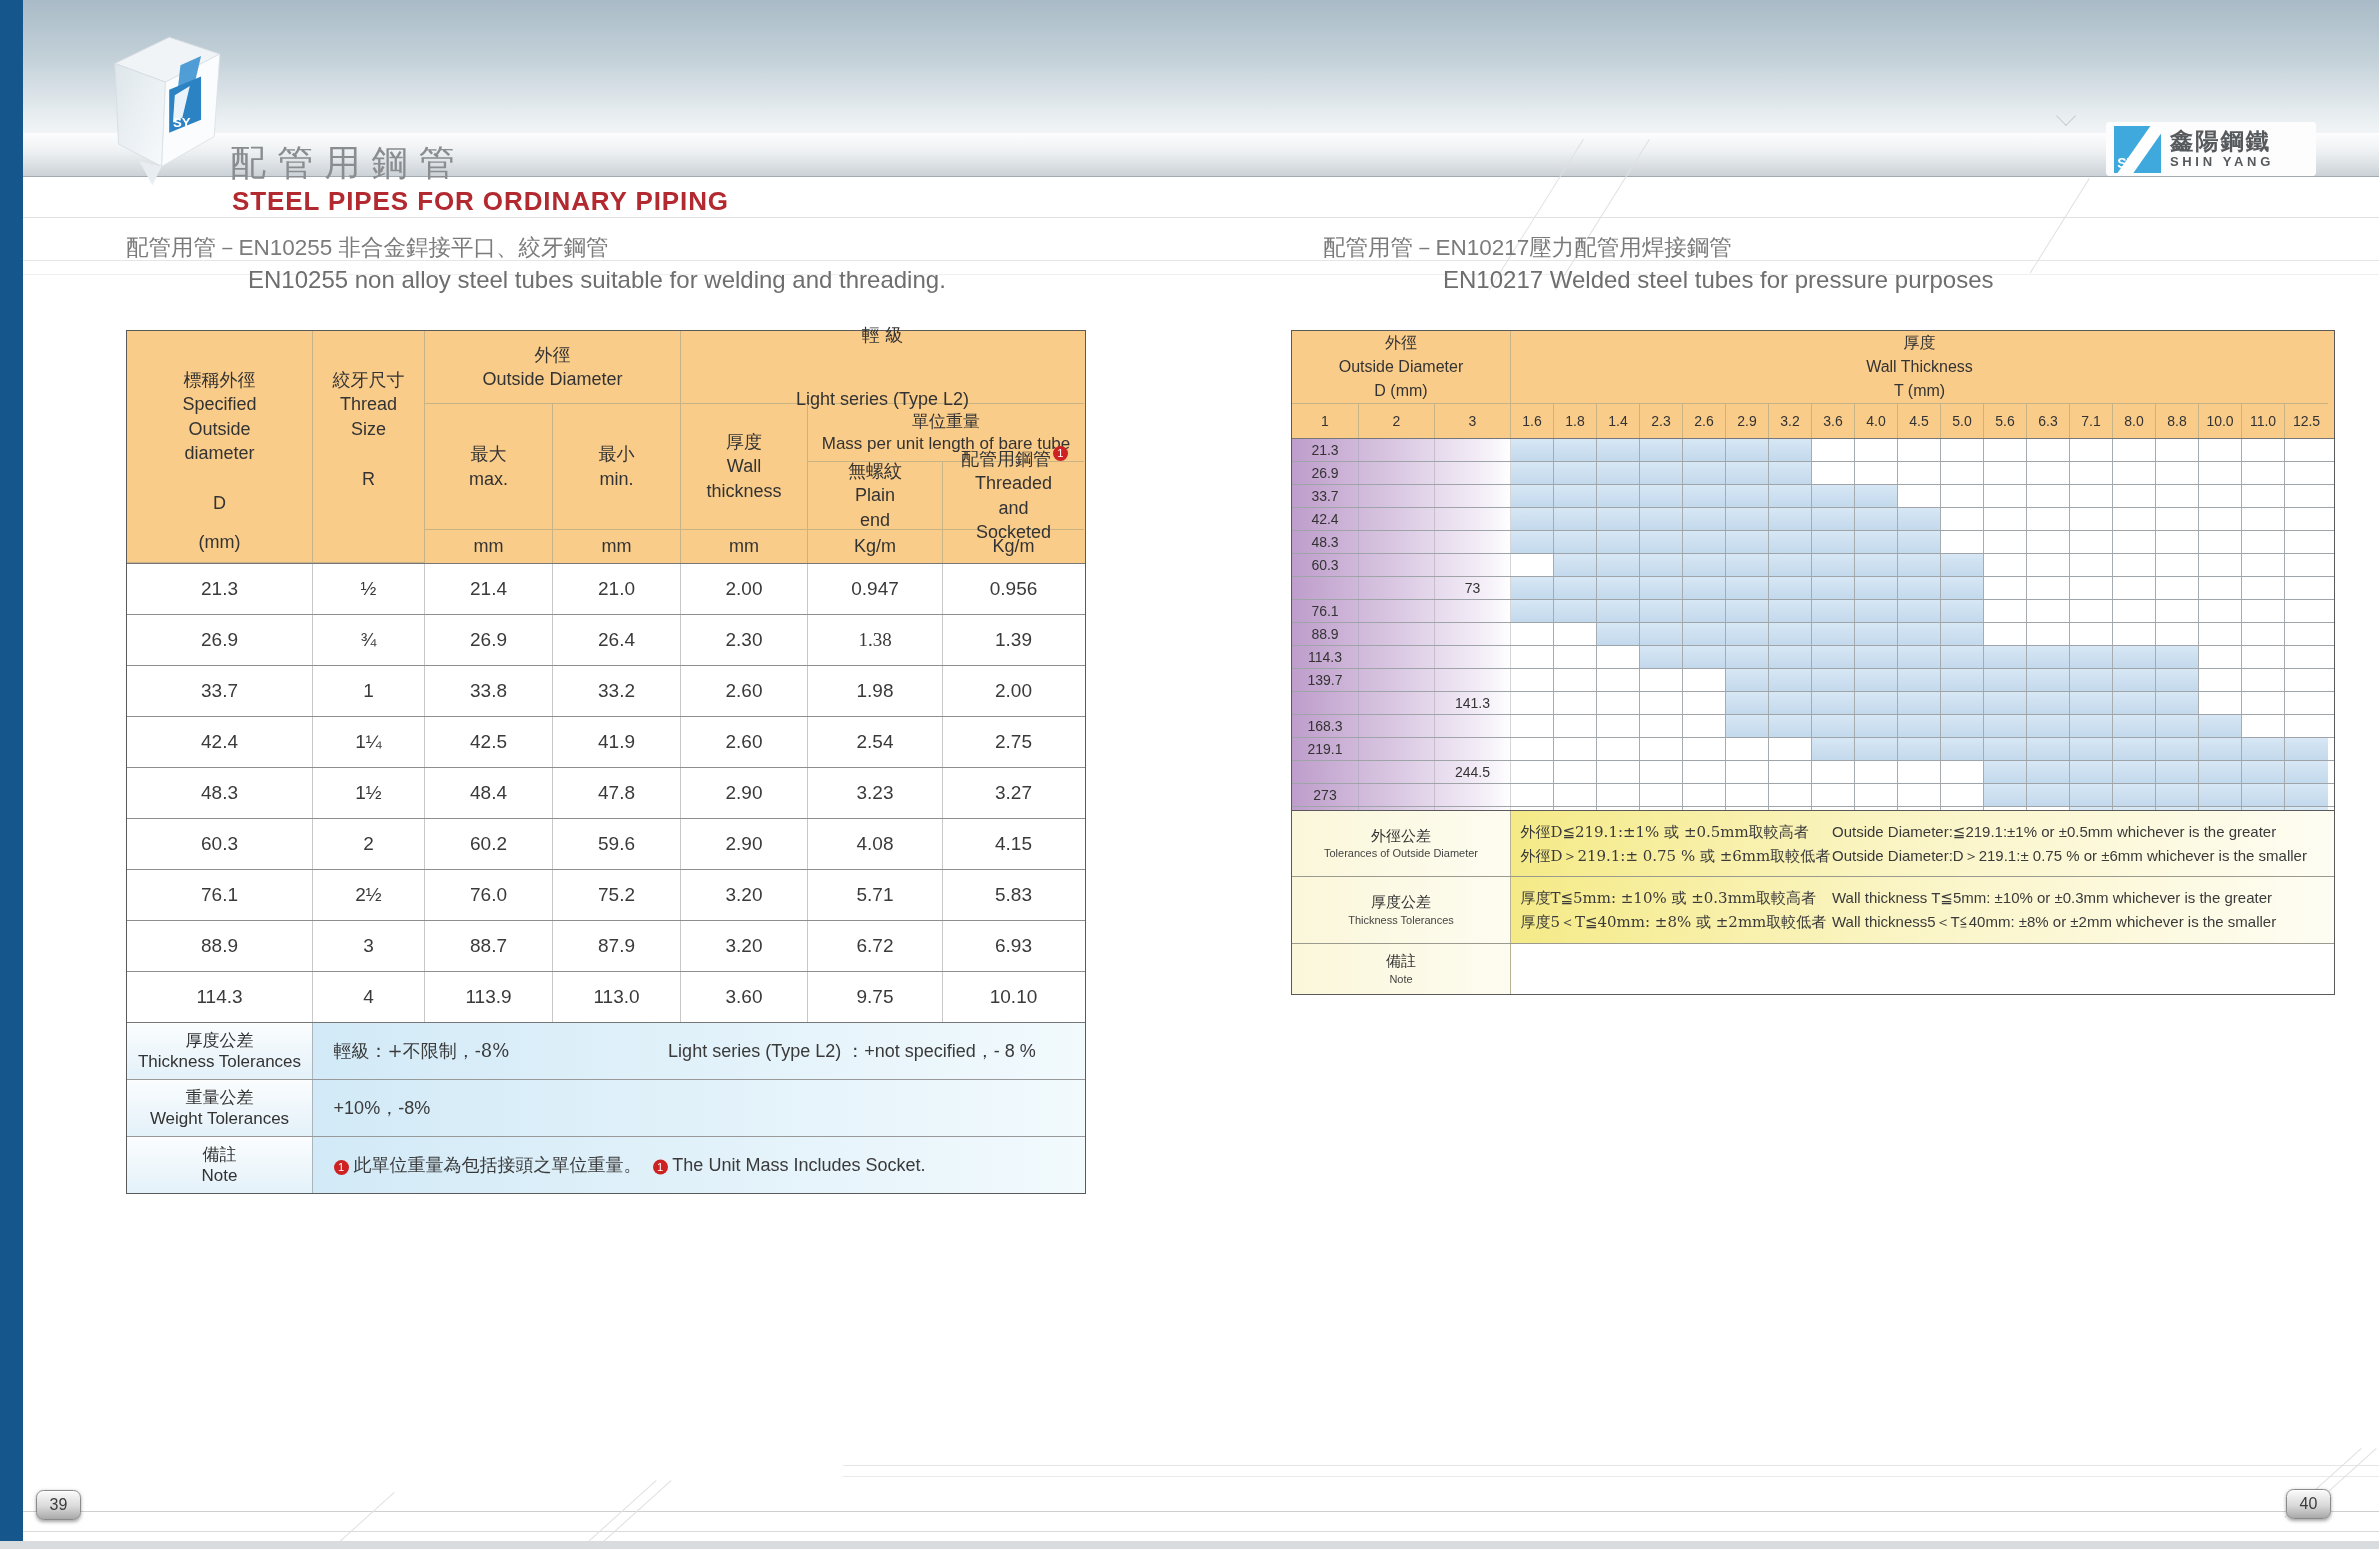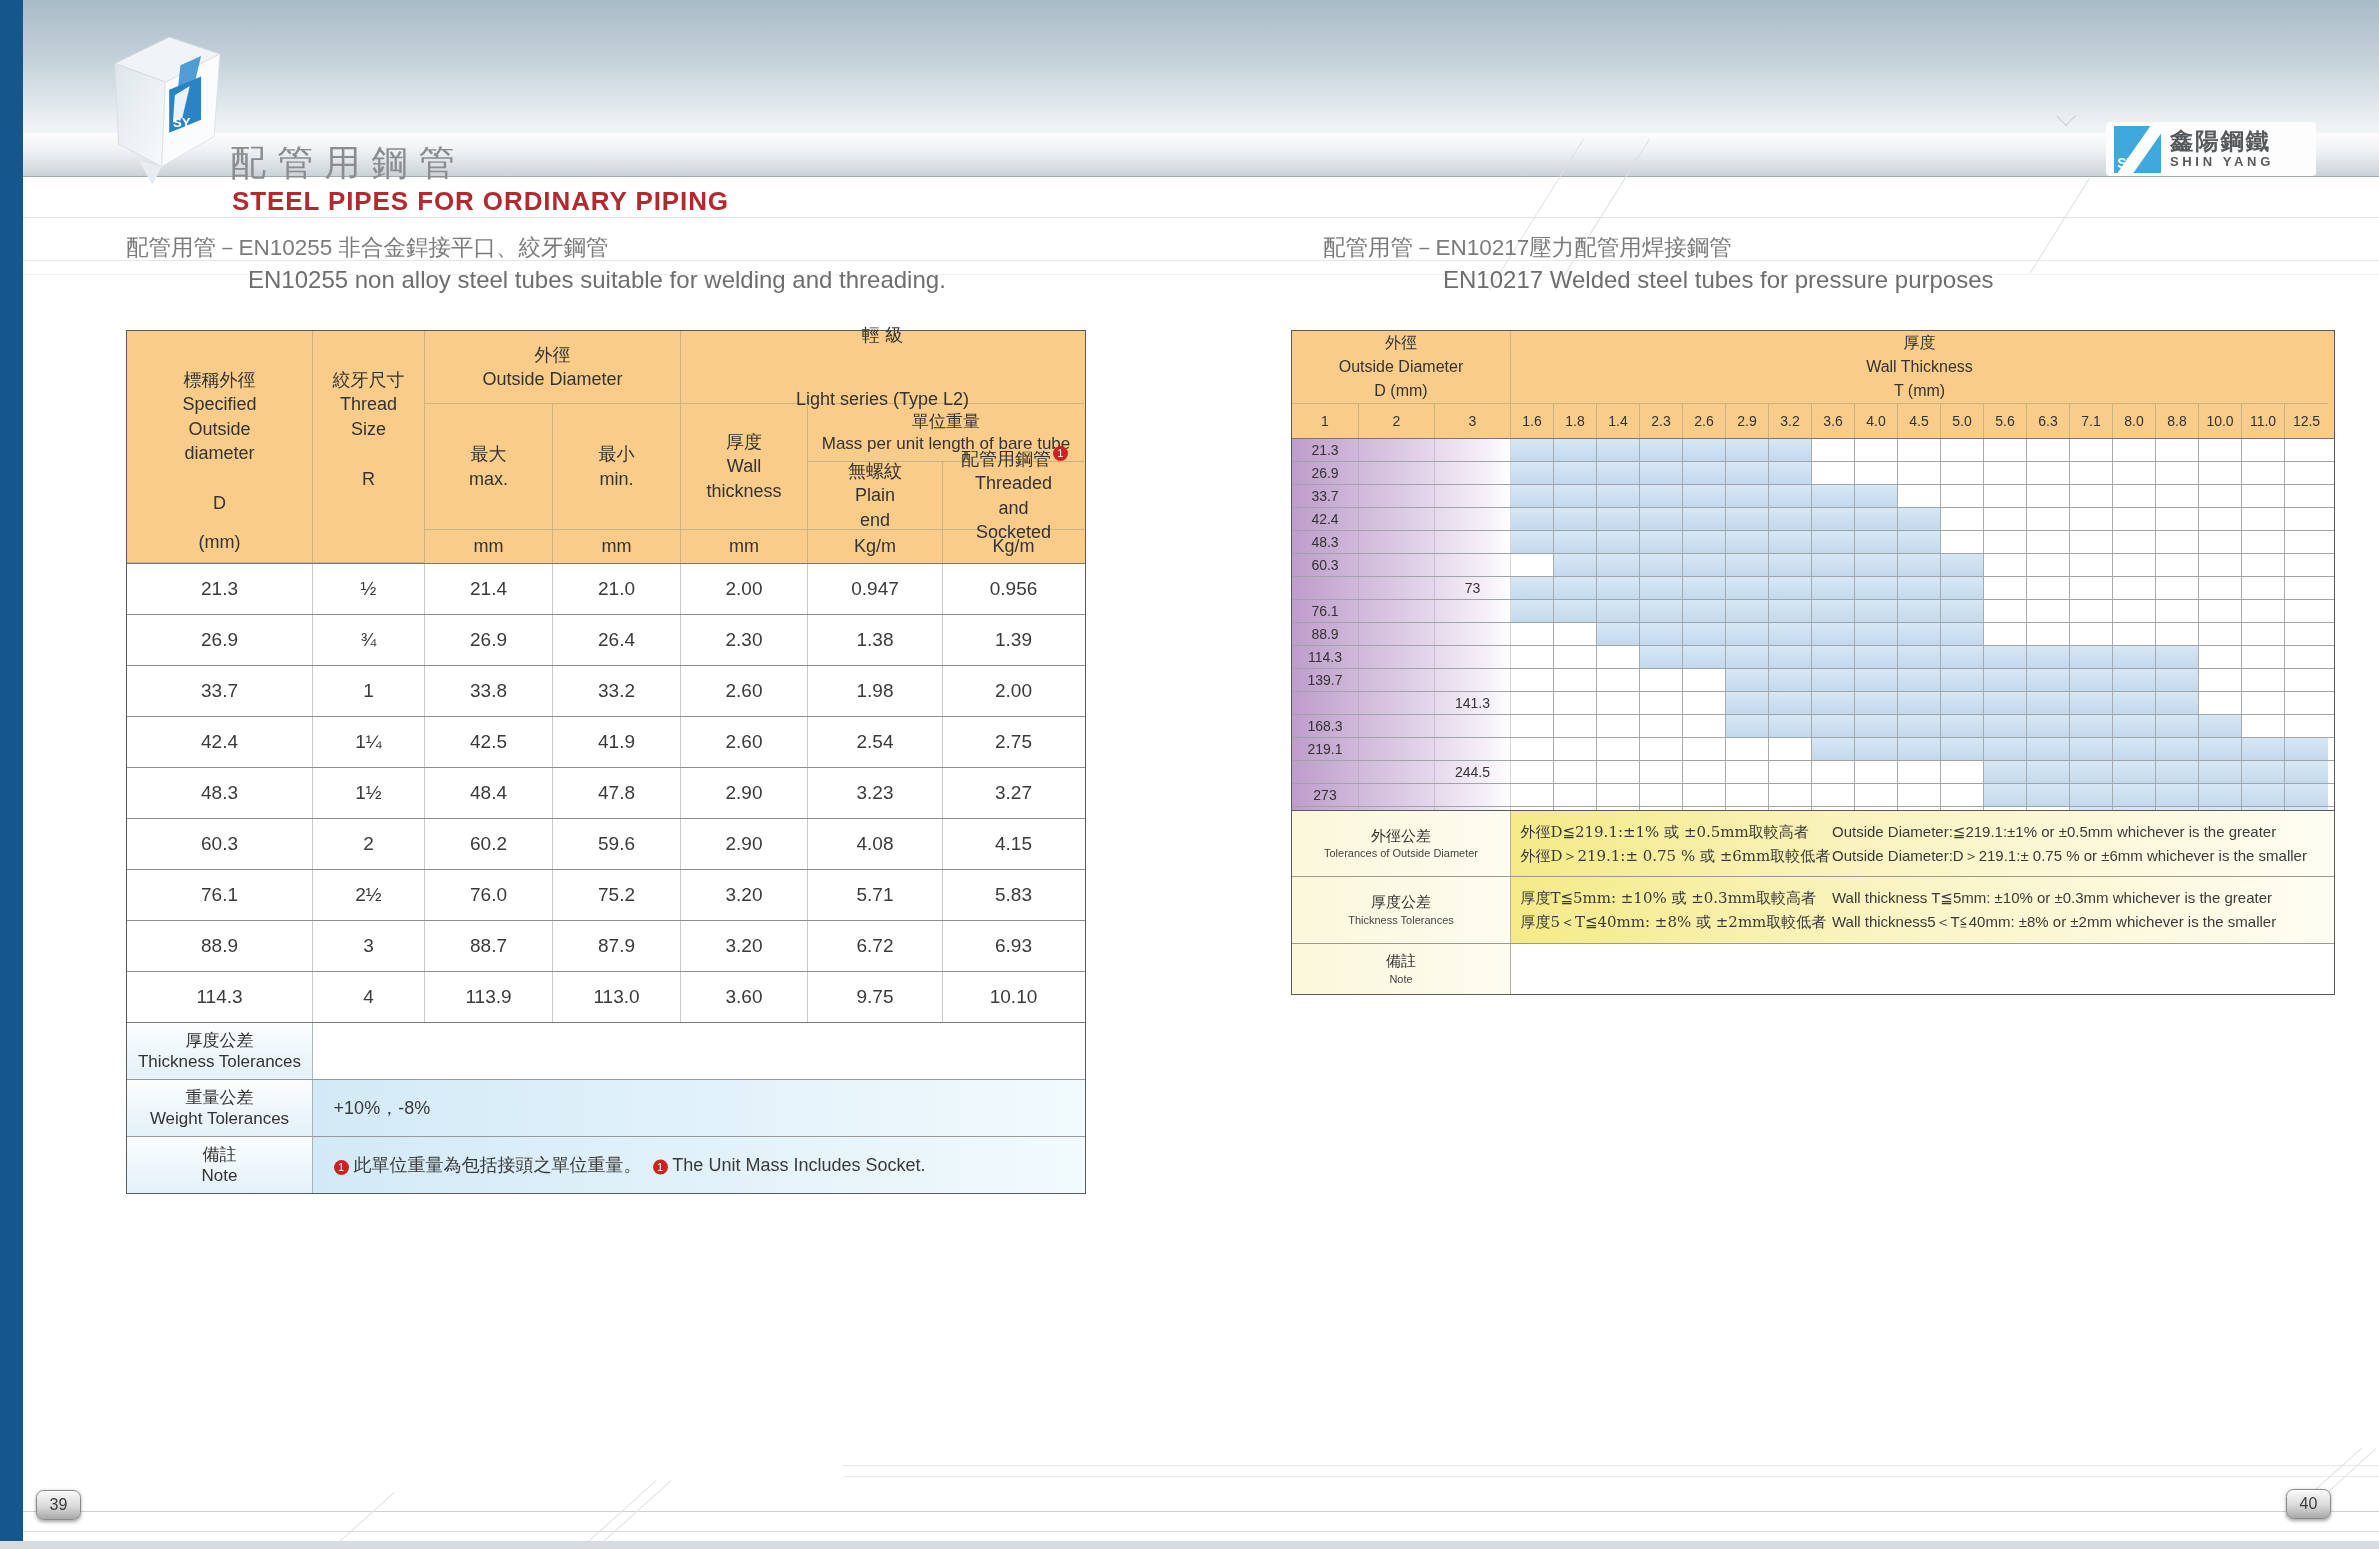--- a/index.html
+++ b/index.html
@@ -238,21 +238,21 @@
           <div class="lt-cell" style="width: 127px;">2.00</div>
           <div class="lt-cell" style="width: 135px;">0.947</div>
           <div class="lt-cell" style="width: 141px;">0.956</div>
         </div>
         <div class="lt-row">
           <div class="lt-cell" style="width: 186px;">26.9</div>
           <div class="lt-cell" style="width: 112px;">¾</div>
           <div class="lt-cell" style="width: 128px;">26.9</div>
           <div class="lt-cell" style="width: 128px;">26.4</div>
           <div class="lt-cell" style="width: 127px;">2.30</div>
-          <div class="lt-cell" style="width: 135px;">1.38</div>
+          <div class="lt-cell" style="width: 135px; font-family: Liberation Serif, serif;">1.38</div>
           <div class="lt-cell" style="width: 141px;">1.39</div>
         </div>
         <div class="lt-row">
           <div class="lt-cell" style="width: 186px;">33.7</div>
           <div class="lt-cell" style="width: 112px;">1</div>
           <div class="lt-cell" style="width: 128px;">33.8</div>
           <div class="lt-cell" style="width: 128px;">33.2</div>
           <div class="lt-cell" style="width: 127px;">2.60</div>
           <div class="lt-cell" style="width: 135px;">1.98</div>
           <div class="lt-cell" style="width: 141px;">2.00</div>
@@ -310,20 +310,24 @@
           <div class="lt-cell" style="width: 127px;">3.60</div>
           <div class="lt-cell" style="width: 135px;">9.75</div>
           <div class="lt-cell" style="width: 141px;">10.10</div>
         </div>
       </div>
     <div class="lt-foot">
       <div class="lf-row">
         <div class="lf-label">
           <span class="zh">厚度公差</span>
           <span>Thickness Tolerances</span>
+        </div>
+        <div class="lf-content">
+          <span class="t1 zh">輕級：+不限制，-8%</span>
+          <span class="t2">Light series (Type L2) ：+not specified，- 8 %</span>
         </div>
       </div>
       <div class="lf-row">
         <div class="lf-label">
           <span class="zh">重量公差</span>
           <span>Weight Tolerances</span>
         </div>
         <div class="lf-content">
           <span class="t1">+10%，-8%</span>
         </div>

